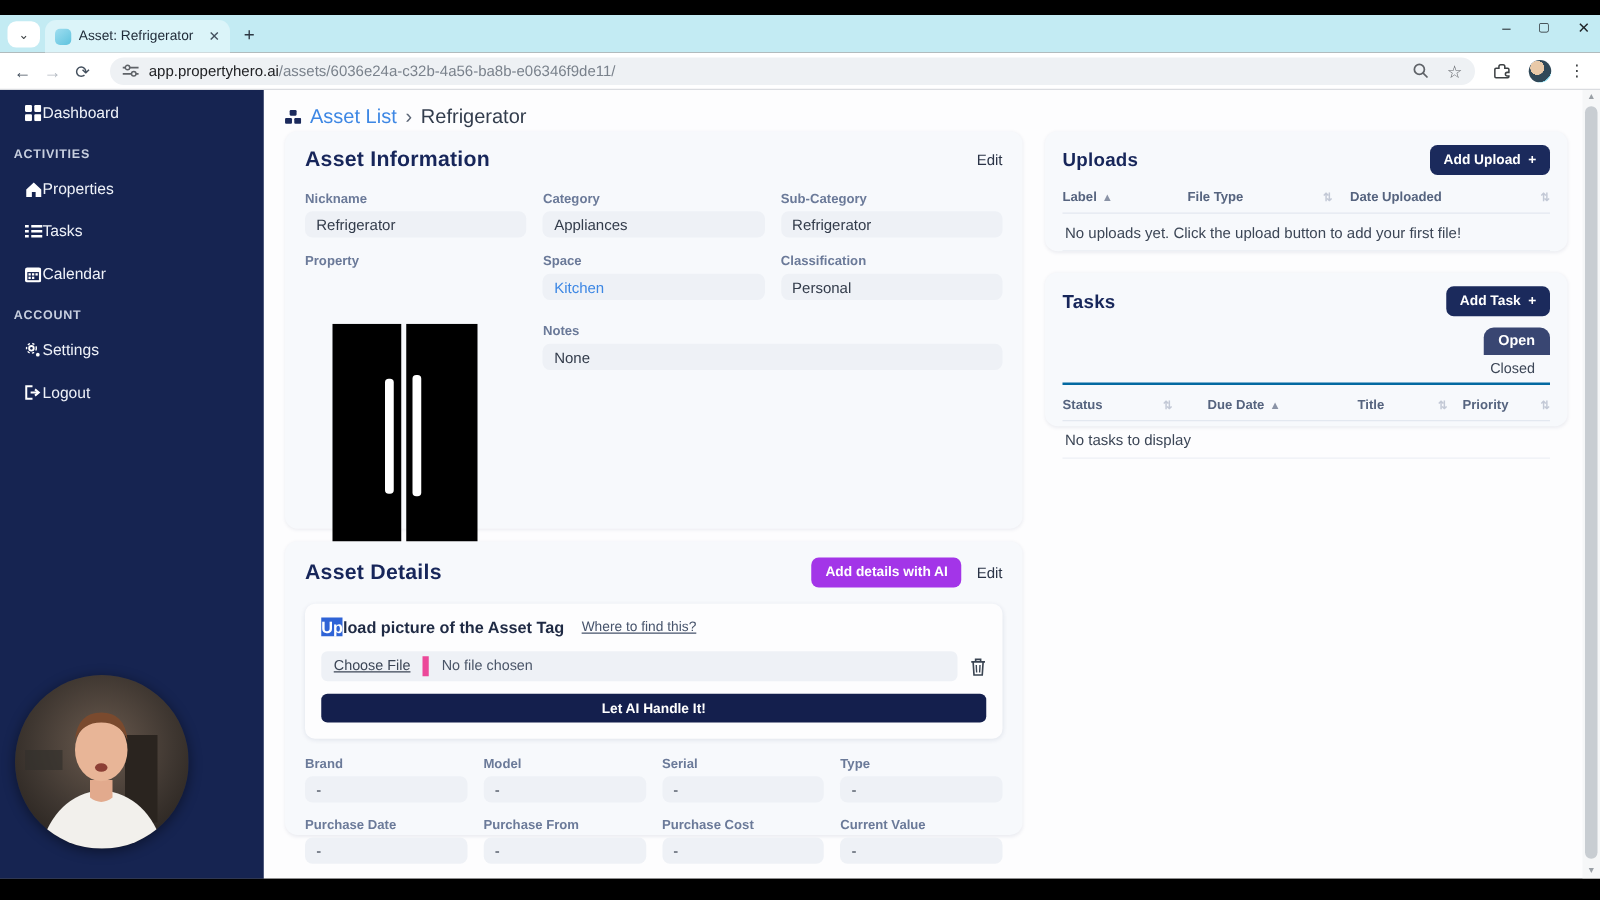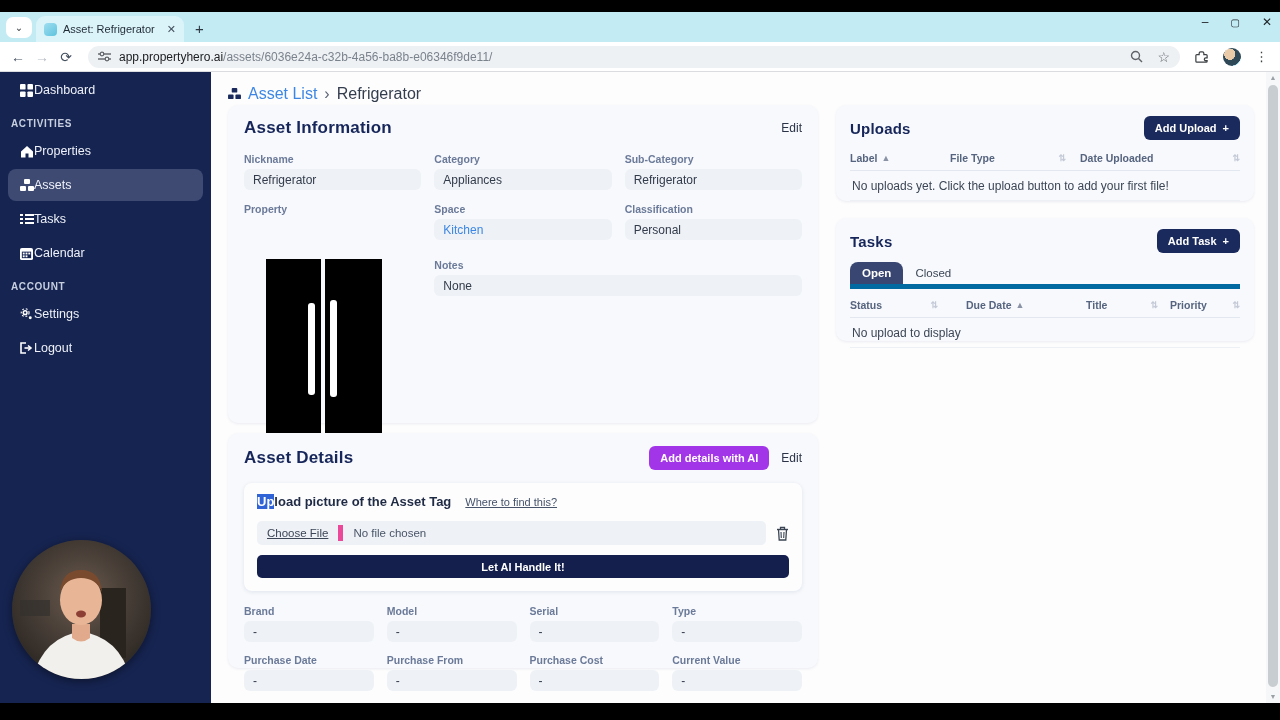--- a/index.html
+++ b/index.html
@@ -90,21 +90,21 @@
   
   .card-uploads { left:625px; top:33px; width:418px; height:96px; padding:11px 14px; }
   .card-tasks  { left:625px; top:146px; width:418px; height:123px; padding:11px 14px; }
   .tbl-head { display:flex; align-items:center; border-bottom:1px solid #e3e8f0;
     padding-bottom:6px; font-size:10.5px; font-weight:700; color:#56647f; }
   .tbl-head .col { display:flex; align-items:center; gap:4px; }
   .sort-asc { color:#8a93a6; font-size:9px; }
   .sort-both { color:#c3c9d6; font-size:9px; }
   .empty-row { font-size:12px; color:#3c4656; padding:8px 2px 7px;
     border-bottom:1px solid #edf0f5; }
-  .tabs-row { display:flex; align-items:flex-end; margin-top:9px; border-bottom:5px solid #0369a1; }
+  .tabs-row { display:flex; align-items:flex-end; margin-top:9px; border-bottom:2px solid #0369a1;flex-direction:column; }
   .tab-pill { font-size:11.5px; padding:5px 12px; color:#3c4656; }
   .tab-pill.active { background:#3e4a72; color:#fff; border-radius:8px 8px 0 0; font-weight:700;
     background:#394672; }
 
   
   .card-details { left:17px; top:361px; width:590px; height:235px; padding:13px 16px; }
   .details-actions { margin-left:auto; display:flex; align-items:center; gap:12px; }
   .inner-panel { background:#fdfdfe; border-radius:8px; box-shadow:0 1px 4px rgba(20,35,90,.10);
     margin-top:13px; padding:11px 13px 13px; }
   .prompt-row { display:flex; align-items:center; gap:14px; }
@@ -206,30 +206,20 @@
 
       <div class="side-item">
         <span class="sicon">
           <svg width="14" height="13" viewBox="0 0 14 13">
               <path d="M1 6.5 L7 1 L13 6.5 V12.5 H8.5 V8.5 H5.5 V12.5 H1 Z" fill="#fff"></path>
             </svg>
         </span>
         <span>Properties</span>
       </div>
 
-      <div class="side-item active">
-        <span class="sicon">
-          <svg width="14" height="13" viewBox="0 0 14 13">
-              <rect x="4" y="0" width="6" height="5" rx="1" fill="#fff"></rect>
-              <rect x="0" y="7" width="6" height="5" rx="1" fill="#fff"></rect>
-              <rect x="8" y="7" width="6" height="5" rx="1" fill="#fff"></rect>
-            </svg>
-        </span>
-        <span>Assets</span>
-      </div>
 
       <div class="side-item">
         <span class="sicon">
           <svg width="14" height="12" viewBox="0 0 14 12">
               <rect x="0" y="1" width="3" height="2" fill="#fff"></rect>
               <rect x="5" y="1" width="9" height="2" fill="#fff"></rect>
               <rect x="0" y="5" width="3" height="2" fill="#fff"></rect>
               <rect x="5" y="5" width="9" height="2" fill="#fff"></rect>
               <rect x="0" y="9" width="3" height="2" fill="#fff"></rect>
               <rect x="5" y="9" width="9" height="2" fill="#fff"></rect>
@@ -385,21 +375,21 @@
             </span>
           <span class="col" style="width:84px;justify-content:space-between;padding-right:12px;">
               <span>Title</span>
               <span class="sort-both">⇅</span>
             </span>
           <span class="col" style="flex:1;justify-content:space-between;">
               <span>Priority</span>
               <span class="sort-both">⇅</span>
             </span>
         </div>
-        <div class="empty-row">No upload to display</div>
+        <div class="empty-row">No tasks to display</div>
       </section>
 
       <section class="card card-details">
         <div class="card-head">
           <span class="card-title">Asset Details</span>
           <div class="details-actions">
             <button class="purple-btn">Add details with AI</button>
             <span class="edit-link" style="margin-left:0;">Edit</span>
           </div>
         </div>

